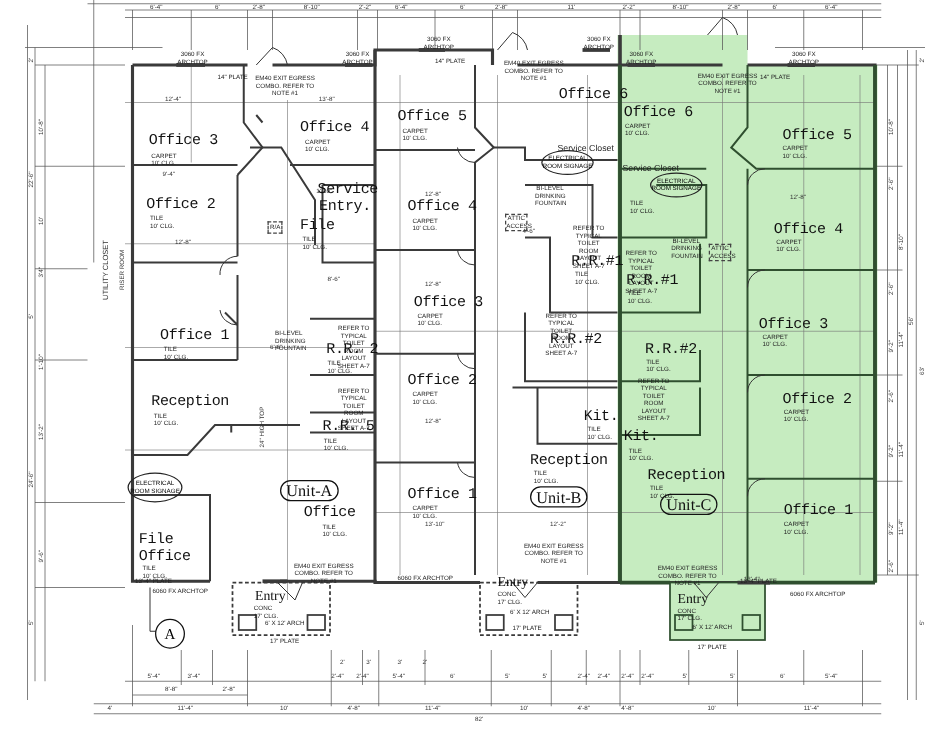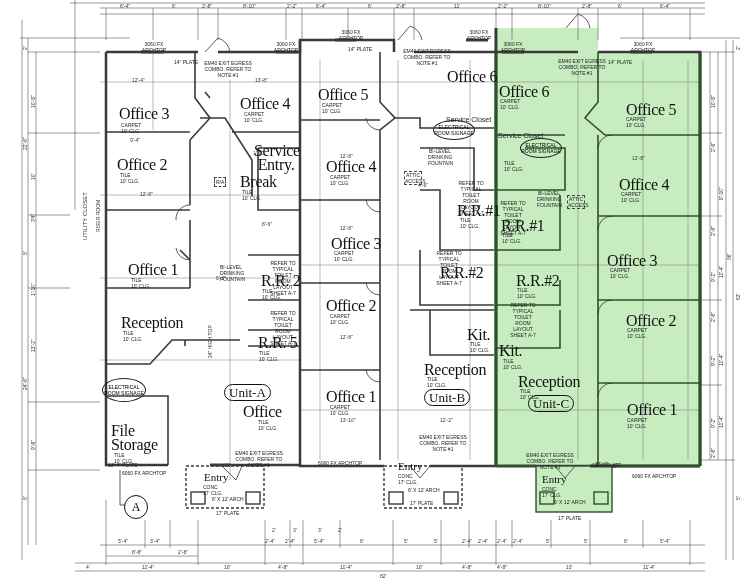--- a/index.html
+++ b/index.html
@@ -1,19 +1,19 @@
 <!DOCTYPE html>
 <html><head>
 <meta charset="utf-8">
 <style>
   html,body{margin:0;padding:0;background:#fff;}
   body{width:747px;height:588px;overflow:hidden;position:relative;font-family:"Liberation Serif",serif;}
   #plan{position:absolute;left:0;top:0;width:747px;height:588px;}
   .lbl{position:absolute;white-space:nowrap;color:#111;line-height:1;}
-  .room{font-family:Liberation Serif, serif;font-size:16px;letter-spacing:-0.3px;}
+  .room{font-family:Liberation Mono, monospace;font-size:12px;letter-spacing:-0.3px;}
   .room-sm{font-family:"Liberation Serif",serif;font-size:14px;}
   .sub{font-family:"Liberation Sans",sans-serif;font-size:5px;line-height:6px;color:#222;}
   .note{font-family:"Liberation Sans",sans-serif;font-size:5px;line-height:6px;color:#222;text-align:center;}
   .dim{font-family:"Liberation Sans",sans-serif;font-size:5px;color:#333;}
   .dimv{font-family:"Liberation Sans",sans-serif;font-size:5px;color:#333;transform:rotate(-90deg);transform-origin:left top;}
   .unit{font-family:"Liberation Serif",serif;font-size:13px;border:1px solid #111;border-radius:9px;padding:1px 4px;background:transparent;}
   .cloud{position:absolute;border:1px solid #222;border-radius:50%;font-family:"Liberation Sans",sans-serif;font-size:5px;line-height:6px;text-align:center;display:flex;align-items:center;justify-content:center;}
   .sect{position:absolute;width:22px;height:22px;border:1px solid #111;border-radius:50%;font-family:"Liberation Serif",serif;font-size:12px;display:flex;align-items:center;justify-content:center;background:#fff;}
 </style>
 </head>
@@ -213,21 +213,21 @@
 <div class="lbl room" style="left:240px;top:96px;">Office 4</div>
 <div class="lbl sub" style="left:244px;top:111px;">CARPET</div>
 <div class="lbl sub" style="left:244px;top:117px;">10' CLG.</div>
 
 <div class="lbl room" style="left:117px;top:157px;">Office 2</div>
 <div class="lbl sub" style="left:120px;top:172px;">TILE</div>
 <div class="lbl sub" style="left:120px;top:178px;">10' CLG.</div>
 
 <div class="lbl room" style="left:254px;top:144px;width:44px;white-space:normal;line-height:14px;text-align:center;">Service Entry.</div>
 
-<div class="lbl room" style="left:240px;top:174px;">Break</div>
+<div class="lbl room" style="left:240px;top:174px;">File</div>
 <div class="lbl sub" style="left:242px;top:189px;">TILE</div>
 <div class="lbl sub" style="left:242px;top:195px;">10' CLG.</div>
 
 <div class="lbl room" style="left:128px;top:262px;">Office 1</div>
 <div class="lbl sub" style="left:131px;top:277px;">TILE</div>
 <div class="lbl sub" style="left:131px;top:283px;">10' CLG.</div>
 
 <div class="lbl room" style="left:261px;top:273px;">R.R. 2</div>
 <div class="lbl sub" style="left:262px;top:288px;">TILE</div>
 <div class="lbl sub" style="left:262px;top:294px;">10' CLG.</div>
@@ -239,21 +239,21 @@
 <div class="lbl room" style="left:121px;top:315px;">Reception</div>
 <div class="lbl sub" style="left:123px;top:330px;">TILE</div>
 <div class="lbl sub" style="left:123px;top:336px;">10' CLG.</div>
 
 <div class="lbl unit" style="left:224px;top:384px;">Unit-A</div>
 
 <div class="lbl room" style="left:243px;top:404px;">Office</div>
 <div class="lbl sub" style="left:258px;top:419px;">TILE</div>
 <div class="lbl sub" style="left:258px;top:425px;">10' CLG.</div>
 
-<div class="lbl room" style="left:111px;top:424px;width:50px;white-space:normal;line-height:14px;">File Storage</div>
+<div class="lbl room" style="left:111px;top:424px;width:50px;white-space:normal;line-height:14px;">File Office</div>
 <div class="lbl sub" style="left:114px;top:452px;">TILE</div>
 <div class="lbl sub" style="left:114px;top:458px;">10' CLG.</div>
 
 <div class="lbl room-sm" style="left:204px;top:472px;font-size:11px;">Entry</div>
 <div class="lbl sub" style="left:203px;top:484px;">CONC</div>
 <div class="lbl sub" style="left:203px;top:490px;">17' CLG.</div>
 
 <div class="lbl room" style="left:318px;top:87px;">Office 5</div>
 <div class="lbl sub" style="left:322px;top:102px;">CARPET</div>
 <div class="lbl sub" style="left:322px;top:108px;">10' CLG.</div>

